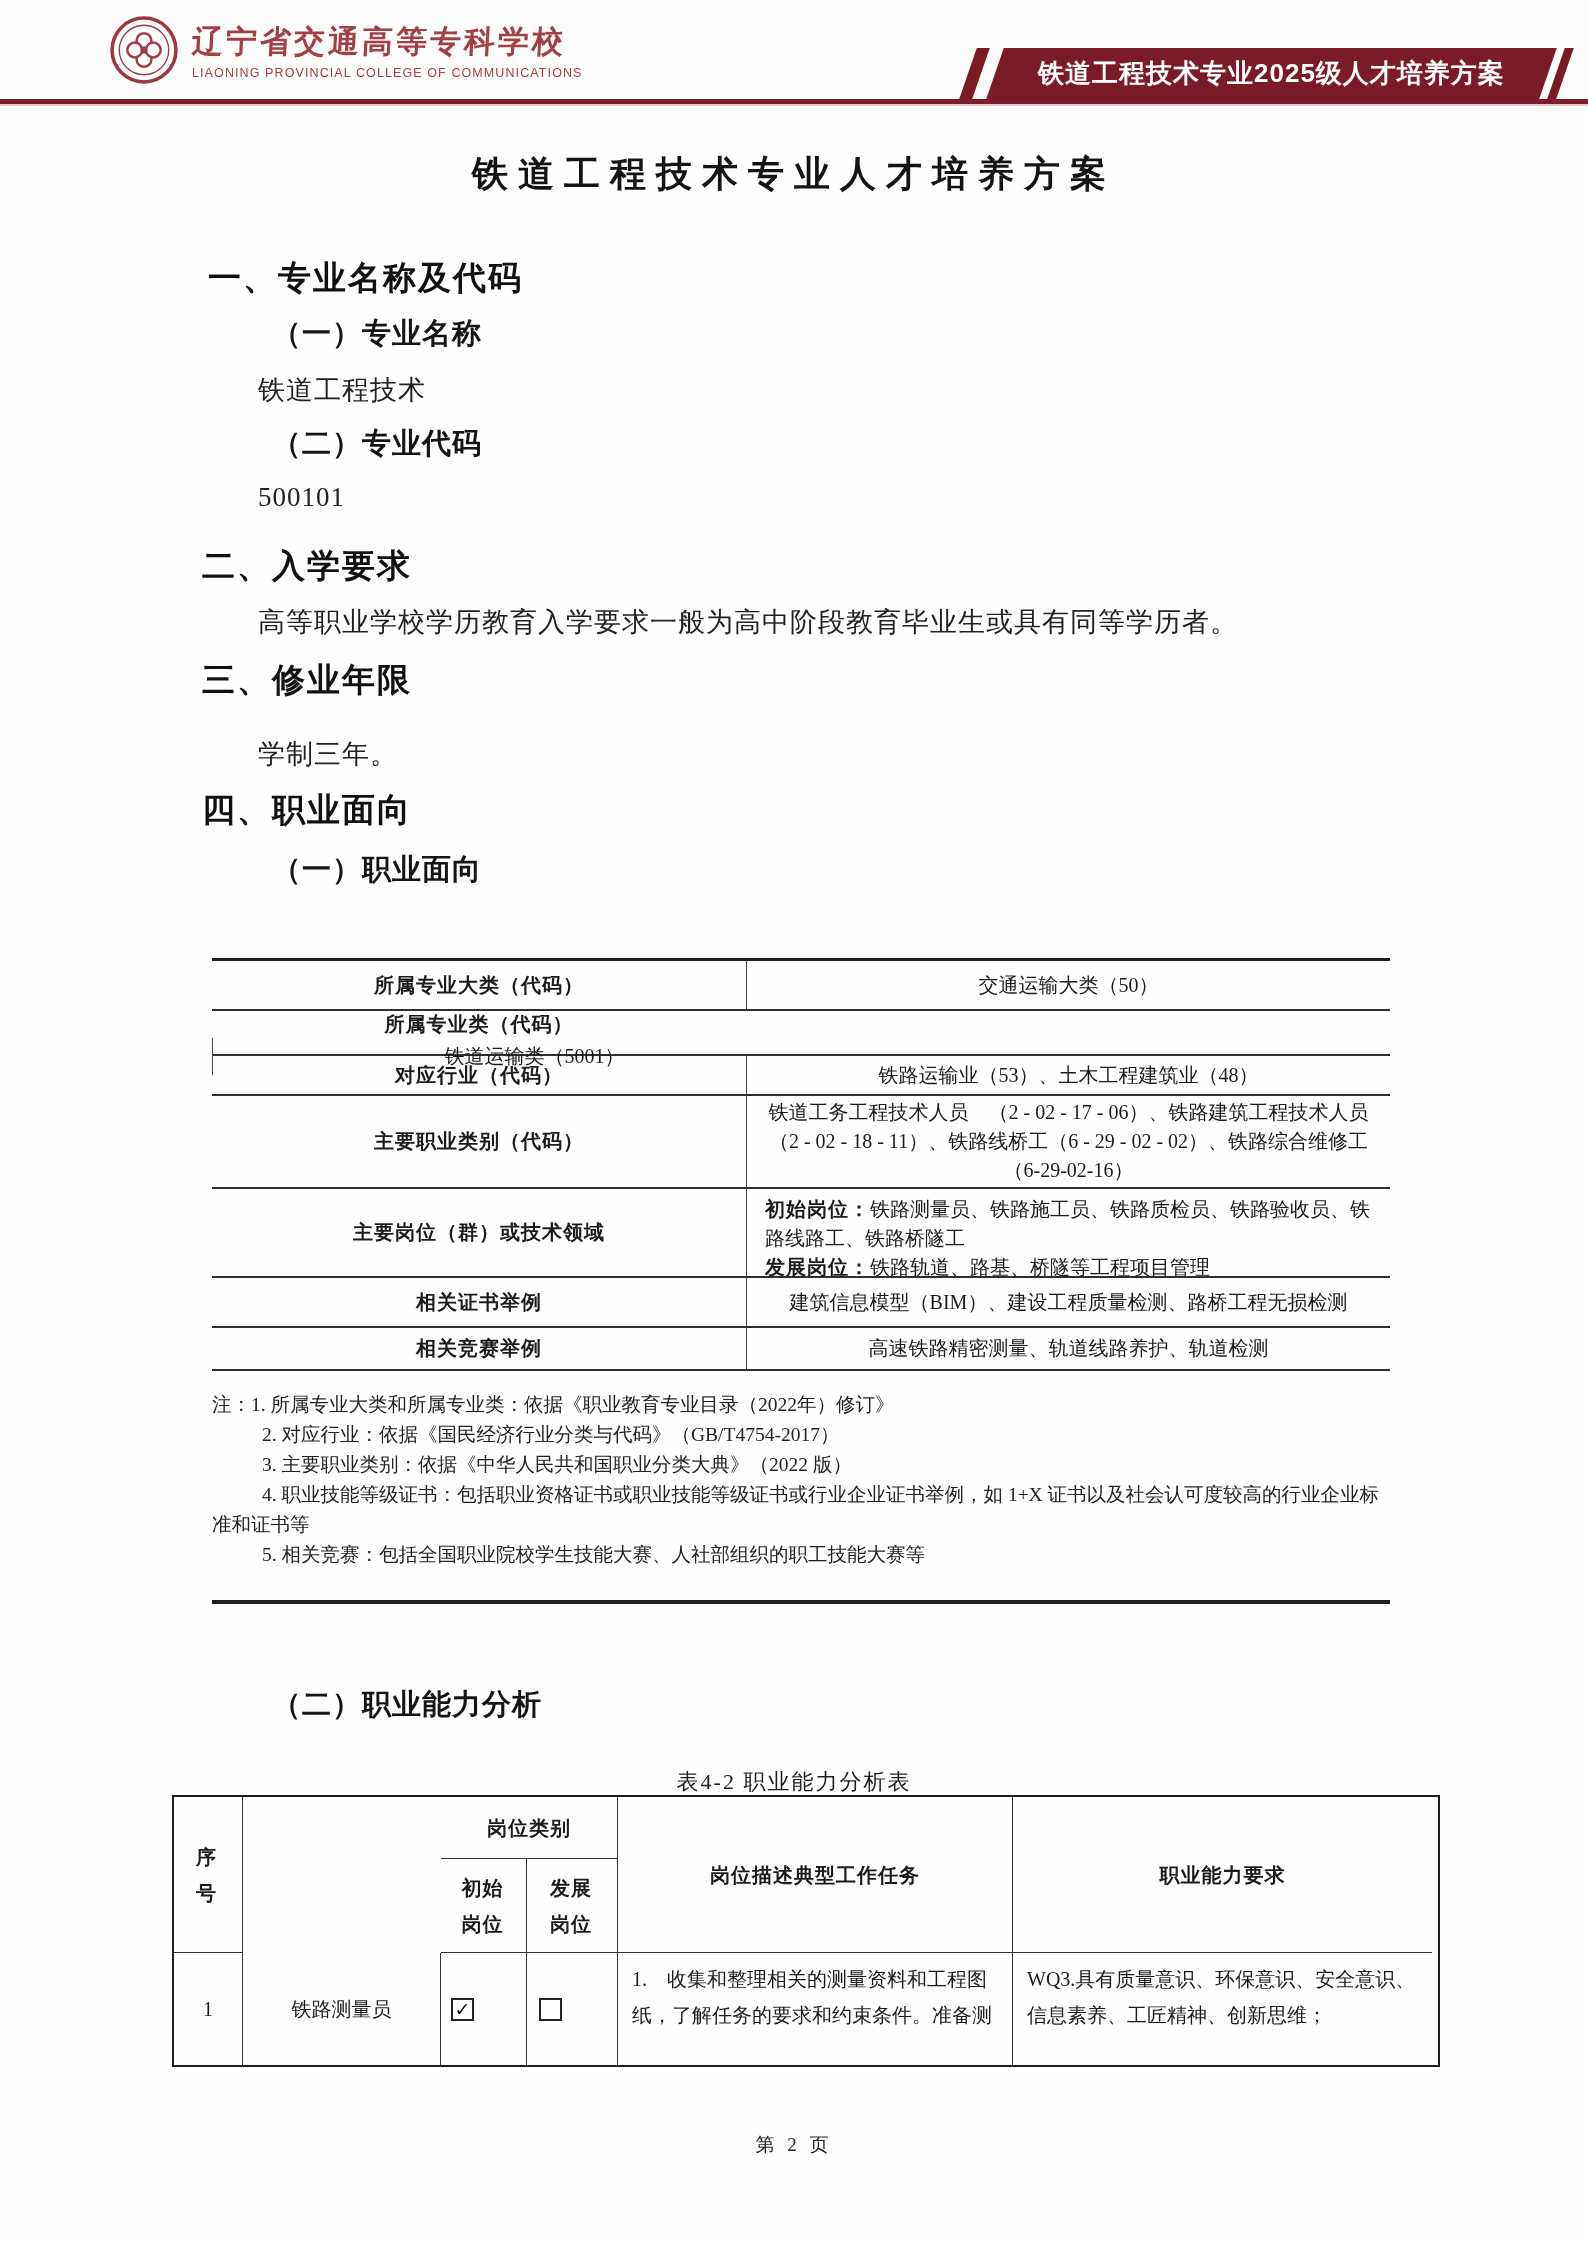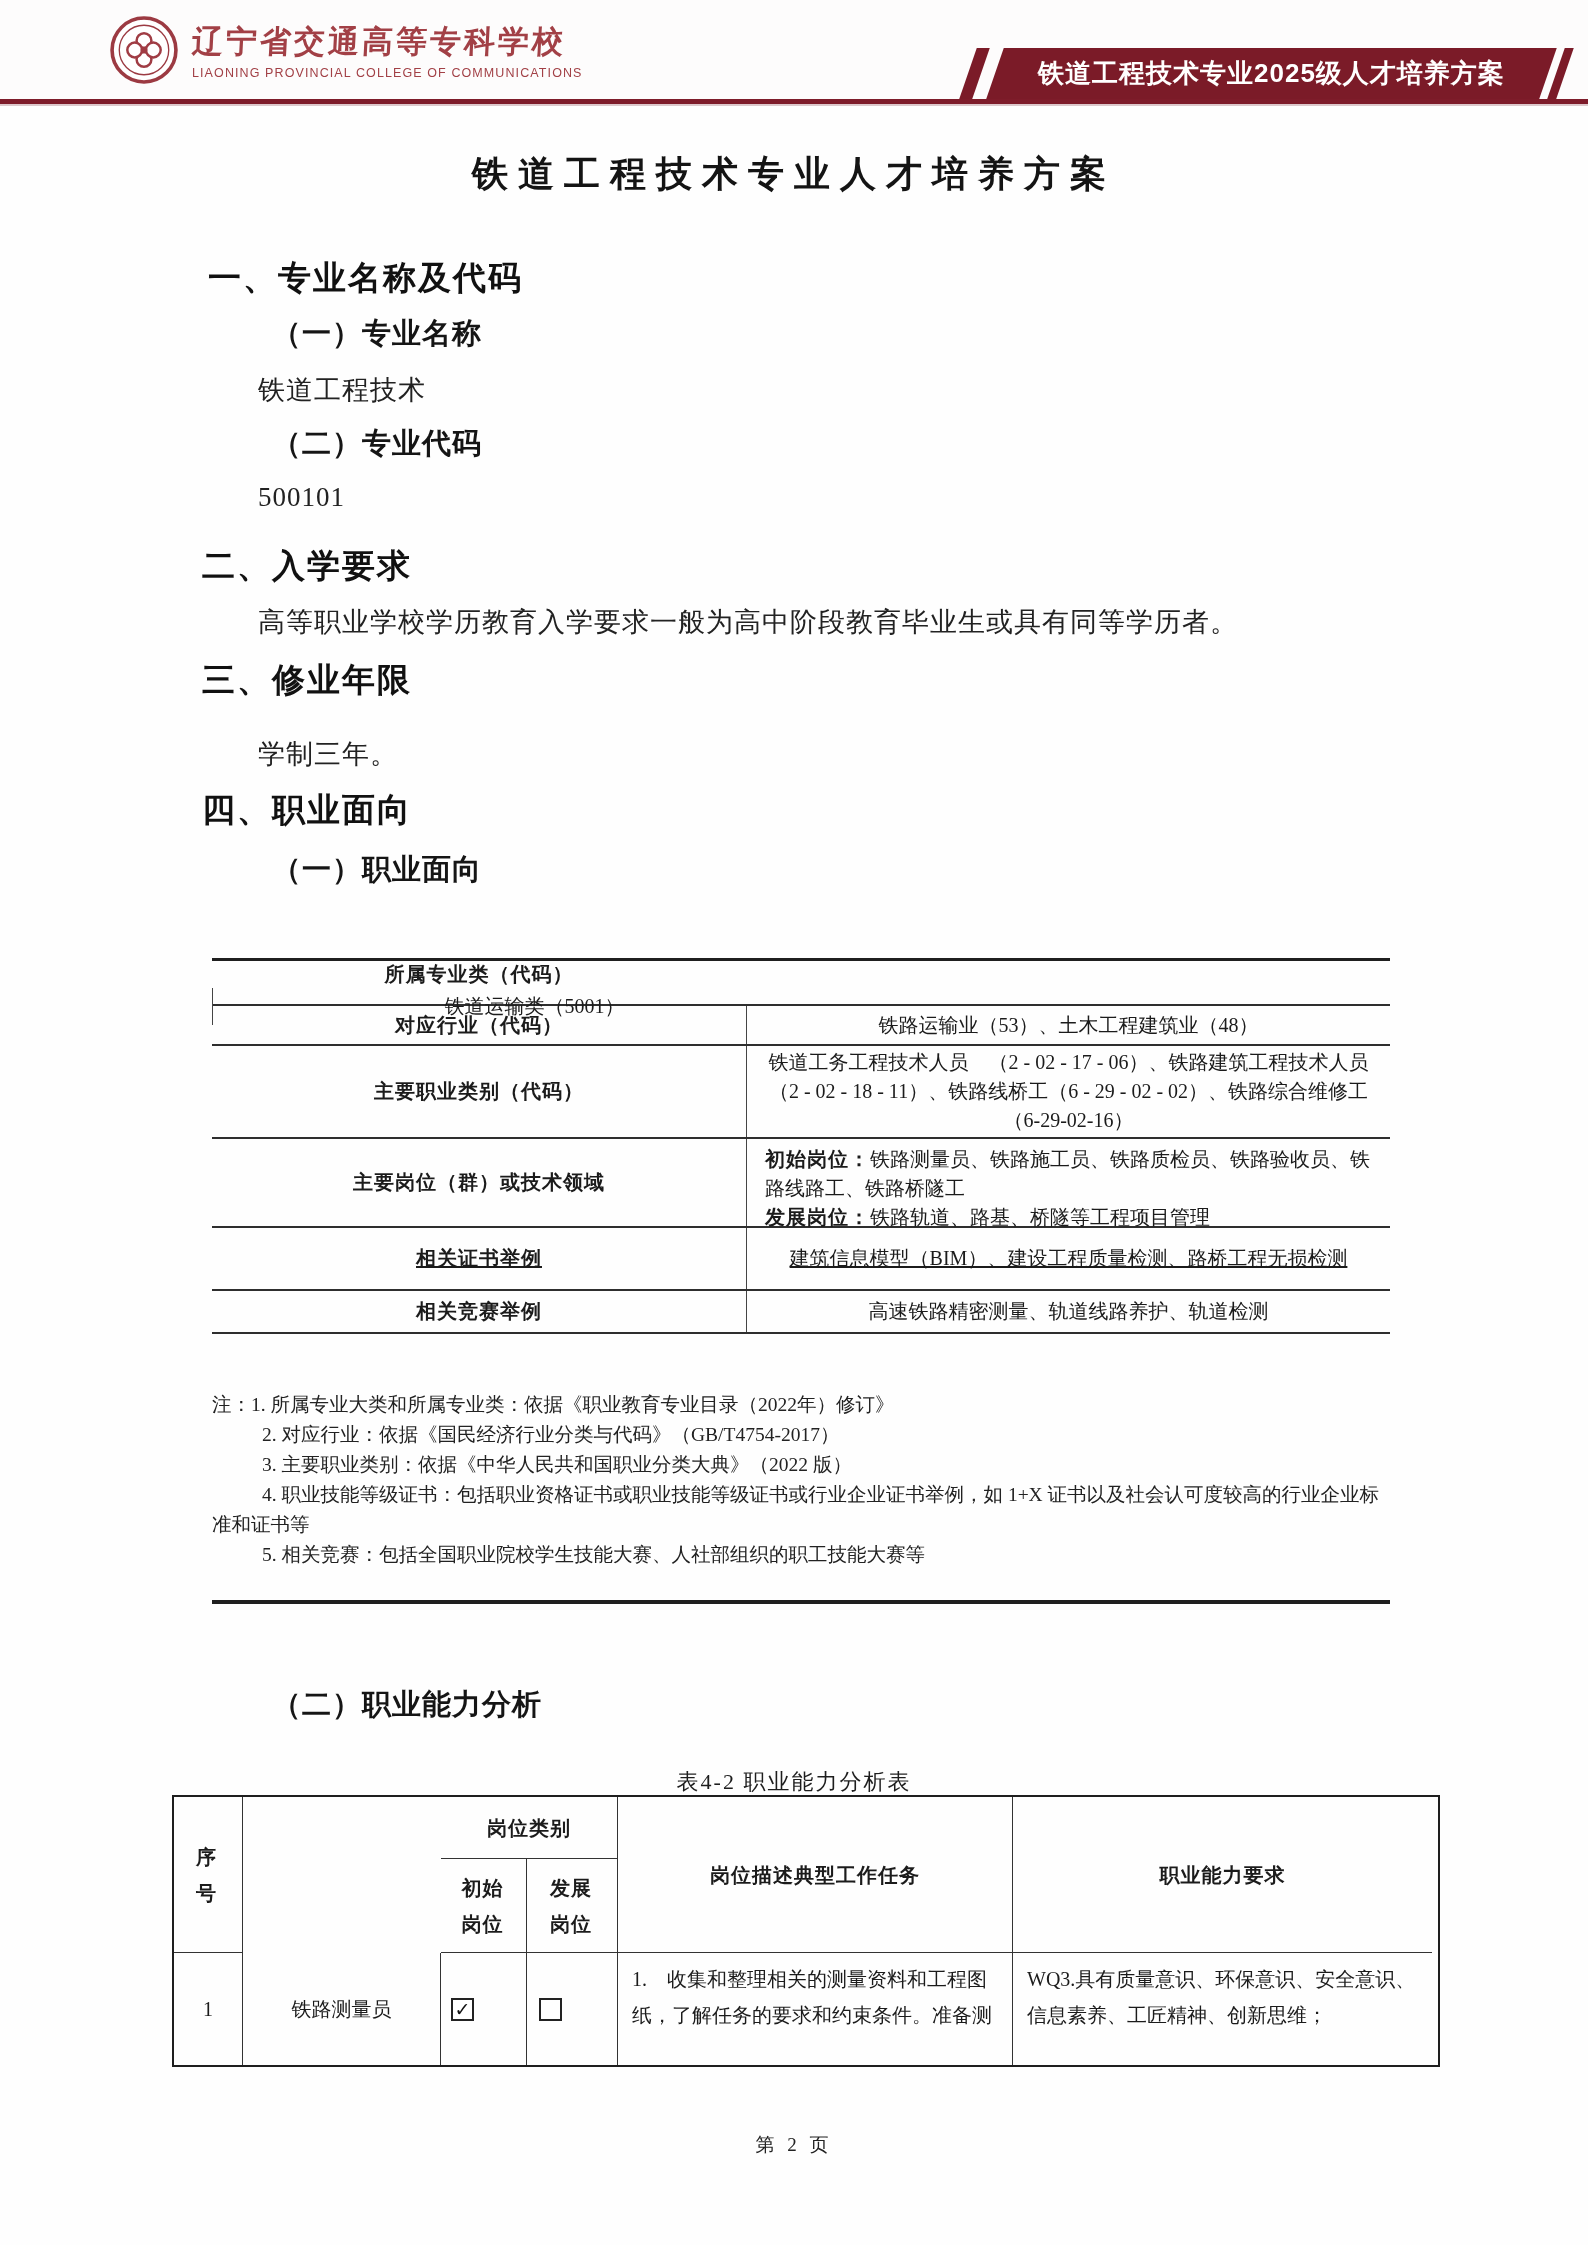--- a/index.html
+++ b/index.html
@@ -112,40 +112,44 @@
   <div class="abs body-txt" style="top:604px;left:258px;">高等职业学校学历教育入学要求一般为高中阶段教育毕业生或具有同等学历者。</div>
 
   <div class="abs h-sec" style="top:658px;left:202px;">三、修业年限</div>
   <div class="abs body-txt" style="top:736px;left:258px;">学制三年。</div>
 
   <div class="abs h-sec" style="top:788px;left:202px;">四、职业面向</div>
   <div class="abs h-sub" style="top:850px;left:272px;">（一）职业面向</div>
 
 
   <div class="t1">
+    <div class="t1-row" style="height:50px;">
+      <div class="t1-label">所属专业大类（代码）</div>
+      <div class="t1-value">交通运输大类（50）</div>
+    </div>
     <div class="t1-row" style="height:45px;flex-direction:column;">
       <div class="t1-label">所属专业类（代码）</div>
       <div class="t1-value">铁道运输类（5001）</div>
     </div>
     <div class="t1-row" style="height:40px;">
       <div class="t1-label">对应行业（代码）</div>
       <div class="t1-value">铁路运输业（53）、土木工程建筑业（48）</div>
     </div>
     <div class="t1-row" style="height:93px;">
       <div class="t1-label">主要职业类别（代码）</div>
       <div class="t1-value">铁道工务工程技术人员　（2 - 02 - 17 - 06）、铁路建筑工程技术人员　（2 - 02 - 18 - 11）、铁路线桥工（6 - 29 - 02 - 02）、铁路综合维修工（6-29-02-16）</div>
     </div>
     <div class="t1-row" style="height:89px;">
       <div class="t1-label">主要岗位（群）或技术领域</div>
       <div class="t1-value left">
         <div><b>初始岗位：</b><span>铁路测量员、铁路施工员、铁路质检员、铁路验收员、铁路线路工、铁路桥隧工</span></div>
         <div><b>发展岗位：</b><span>铁路轨道、路基、桥隧等工程项目管理</span></div>
       </div>
     </div>
-    <div class="t1-row" style="height:63px;text-decoration:underline;">
+    <div class="t1-row" style="height:50px;">
       <div class="t1-label">相关证书举例</div>
       <div class="t1-value">建筑信息模型（BIM）、建设工程质量检测、路桥工程无损检测</div>
     </div>
     <div class="t1-row" style="height:43px;">
       <div class="t1-label">相关竞赛举例</div>
       <div class="t1-value">高速铁路精密测量、轨道线路养护、轨道检测</div>
     </div>
   </div>
 
   <div class="t1-notes">

